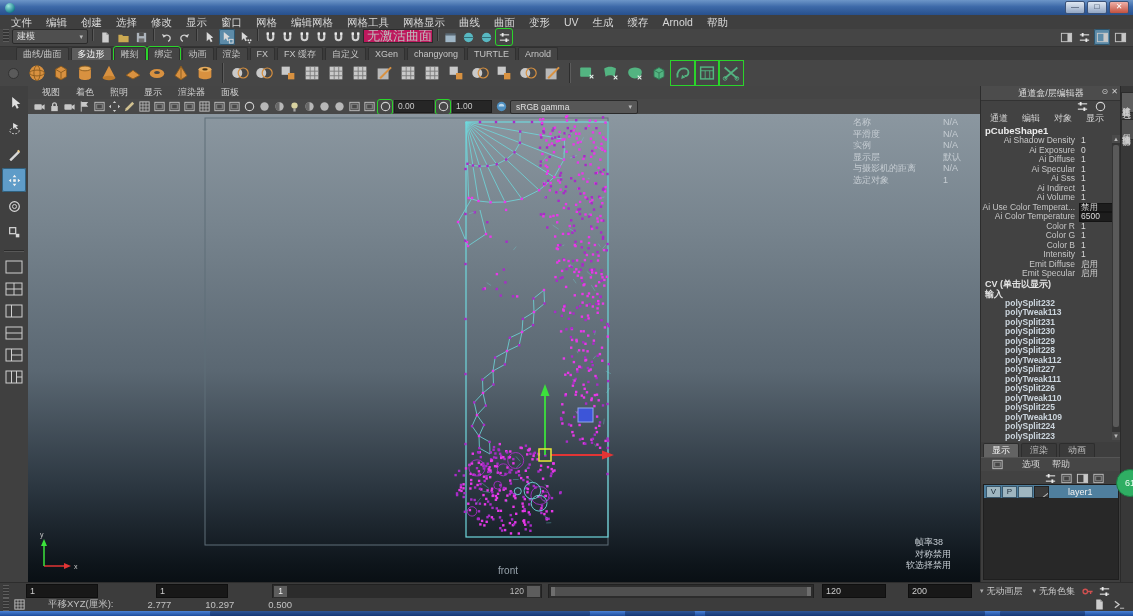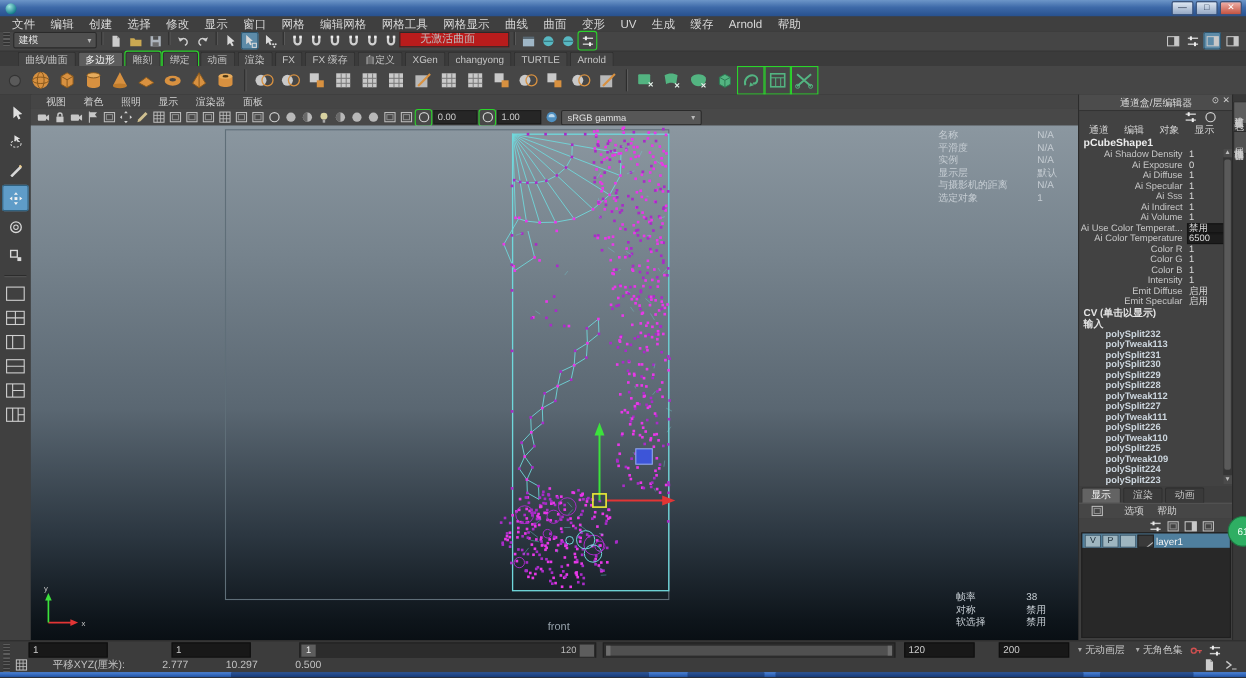--- a/index.html
+++ b/index.html
@@ -26,22 +26,22 @@
     border-bottom:1px solid #343434;display:flex;align-items:flex-start;}
   .grip{width:6px;height:13px;margin:0 3px;flex:0 0 auto;
     background:repeating-linear-gradient(180deg,#5d5d5d 0 1px,#353535 1px 3px);}
   .mode-select{width:66px;height:13px;background:#4f4f4f;border:1px solid #2a2a2a;border-radius:2px;
     font-size:9px;display:flex;align-items:center;padding:0 4px;color:#e0e0e0;flex:0 0 auto;}
   .mode-select .arr{margin-left:auto;font-size:7px;color:#bbb;}
   .sl-sep{width:1px;height:12px;background:#2d2d2d;box-shadow:1px 0 0 #5a5a5a;margin:0 4px;flex:0 0 auto;}
   .icon14{width:16px;height:16px;display:flex;align-items:center;justify-content:center;flex:0 0 auto;border-radius:2px;}
   .icon14.active{background:#5d8ba8;box-shadow:inset 0 0 0 1px #2d566f;}
   .bracket{outline:1px solid #2bd42b;outline-offset:0;}
-  .no-active-surface{width:62px;height:12px;background:#b91c1c;border:1px solid #2a2a2a;
-    color:#bdbdbd;font-size:10px;line-height:12px;padding:0 18px;white-space:nowrap;overflow:hidden;flex:0 0 auto;}
+  .no-active-surface{width:62px;height:12px;background:#be185d;border:1px solid #2a2a2a;
+    color:#bdbdbd;font-size:13px;line-height:12px;padding:0 3px;white-space:nowrap;overflow:hidden;flex:0 0 auto;}
   .sl-right{margin-left:auto;display:flex;gap:2px;padding-right:5px;}
   
   .shelftabs{position:absolute;left:0;top:47px;right:0;height:13px;background:#3b3b3b;
     display:flex;align-items:flex-end;padding-left:16px;gap:2px;}
   .shelf-tab{font-size:9px;line-height:12px;padding:0 6px;color:#c6c6c6;background:#444;
     border:1px solid #303030;border-bottom:none;border-radius:2px 2px 0 0;white-space:nowrap;}
   .shelf-tab.active{background:#5d5d5d;color:#f2f2f2;}
   .shelf{position:absolute;left:0;top:60px;right:0;height:26px;background:#464646;
     border-bottom:1px solid #2e2e2e;display:flex;align-items:center;padding-left:2px;}
   .shelf-pop{width:9px;height:9px;border-radius:50%;background:#5a5a5a;border:1px solid #333;margin:0 6px;flex:0 0 auto;}
@@ -66,21 +66,21 @@
   .pt-select{width:116px;height:12px;background:#575757;border:1px solid #2a2a2a;border-radius:2px;
     font-size:8.5px;display:flex;align-items:center;padding:0 5px;color:#e0e0e0;flex:0 0 auto;}
   .pt-select .arr{margin-left:auto;font-size:7px;color:#bbb;}
   .canvas{position:absolute;left:0;top:28px;right:0;bottom:0;overflow:hidden;
     background:linear-gradient(180deg,#8b97a0 0%,#76838d 25%,#5a6772 55%,#2b3640 80%,#0e151b 96%,#090f14 100%);}
   .canvas svg{position:absolute;left:0;top:0;}
   .hud-top{position:absolute;left:812px;top:3px;width:134px;font-size:9px;color:#c5ccd2;}
   .hud-bottom{position:absolute;left:828px;top:423px;width:112px;font-size:9px;color:#c5ccd2;}
   .hud-row{display:flex;height:11.5px;line-height:11.5px;margin-left:13px;}
   .hud-top .hud-label{width:90px;}
-  .hud-bottom .hud-label{width:64px;}
+  .hud-bottom .hud-label{width:64px;text-align:right;}
   .hud-value{flex:1;}
   .front-label{position:absolute;left:450px;top:451px;width:60px;text-align:center;
     font-size:10px;color:#97a2ab;}
   
   .rightpanel{position:absolute;left:980px;top:86px;width:140px;bottom:34px;background:#424242;
     border-left:1px solid #2c2c2c;}
   .cb-title{height:14px;display:flex;align-items:center;justify-content:center;font-size:9px;
     color:#dcdcdc;background:#4c4c4c;position:relative;border-bottom:1px solid #333;}
   .cb-title-icons{position:absolute;right:3px;top:1px;display:flex;gap:3px;font-size:8px;color:#cfcfcf;}
   .cb-minirow{height:11px;display:flex;justify-content:flex-end;gap:4px;padding-right:14px;align-items:center;}
@@ -106,21 +106,21 @@
   .le-tab.active{background:#636363;color:#f4f4f4;}
   .le-menus{height:13px;display:flex;align-items:center;padding-left:3px;background:#464646;border-top:1px solid #555;}
   .le-menus span{font-size:9px;padding:0 6px;color:#d2d2d2;}
   .le-iconbar{height:14px;display:flex;justify-content:flex-end;align-items:center;gap:2px;padding-right:16px;background:#424242;}
   .le-list{position:absolute;left:2px;right:2px;top:42px;bottom:2px;background:#282828;border:1px solid #1f1f1f;}
   .layer-row{height:13px;display:flex;align-items:center;background:#4f7f9e;gap:1px;padding-left:2px;}
   .layer-cell{width:13px;height:10px;background:#9fb6c0;border:1px solid #39576b;font-size:8px;
     line-height:10px;text-align:center;color:#1c2c38;}
   .layer-swatch{width:13px;height:10px;background:#3a3a3a;border:1px solid #222;position:relative;overflow:hidden;}
   .layer-swatch::after{content:"";position:absolute;left:-2px;top:9px;width:22px;height:1px;background:#bbb;transform:rotate(-38deg);}
-  .layer-name{font-size:9px;color:#f0f0f0;padding-left:1px;}
+  .layer-name{font-size:9px;color:#f0f0f0;padding-left:18px;}
   
   .sidetabs{position:absolute;left:1120px;top:86px;width:13px;bottom:34px;background:#383838;border-left:1px solid #2a2a2a;}
   .side-tab{writing-mode:vertical-rl;font-size:8.5px;color:#d0d0d0;background:#515151;
     border:1px solid #2c2c2c;width:11px;padding:7px 0;text-align:center;margin:6px 0 0 0;letter-spacing:1px;}
   .side-tab.active{background:#5e5e5e;}
   .record-badge{position:absolute;left:1116px;top:469px;width:26px;height:26px;border-radius:50%;
     background:#2fae63;border:1px solid #1d7a44;color:#eafff2;font-size:9px;display:flex;
     align-items:center;justify-content:center;z-index:40;}
   
   .timerow{position:absolute;left:0;right:0;top:582px;height:16px;background:#3c3c3c;

